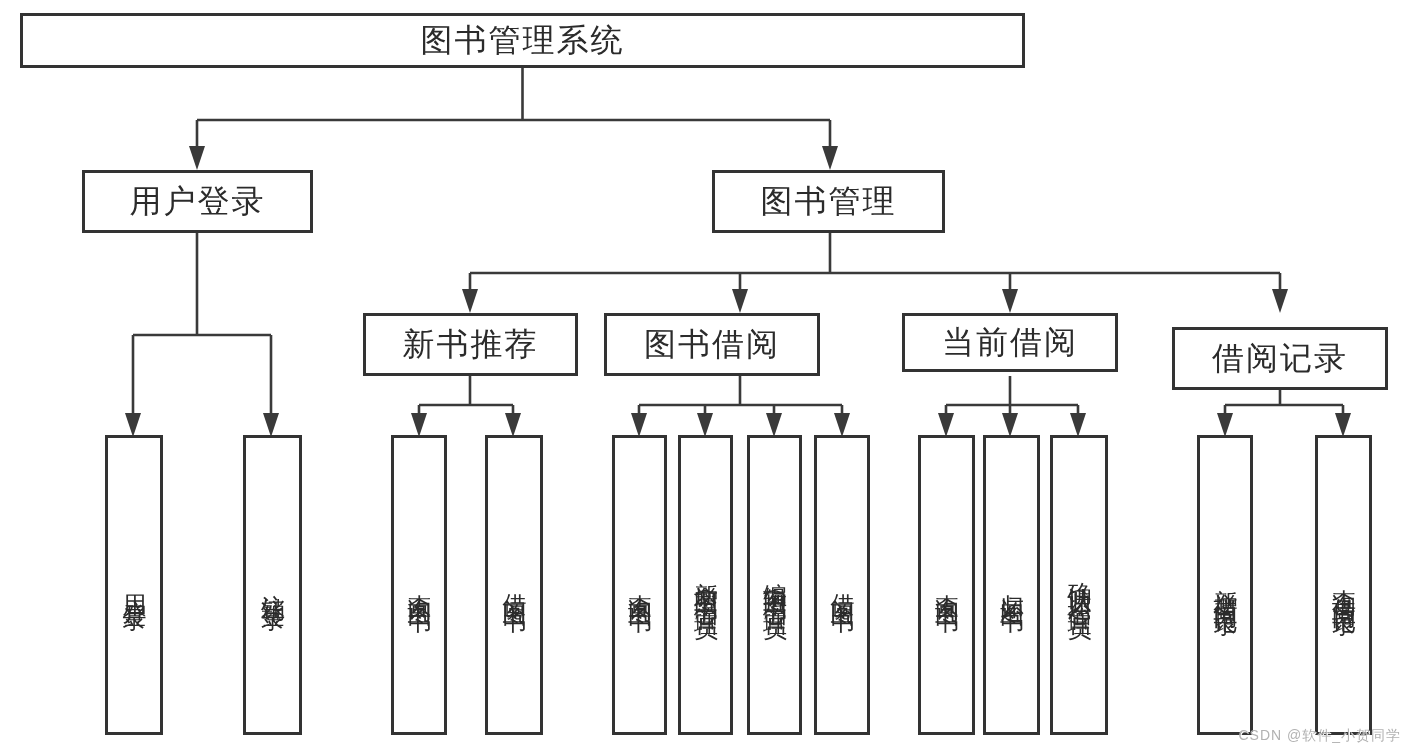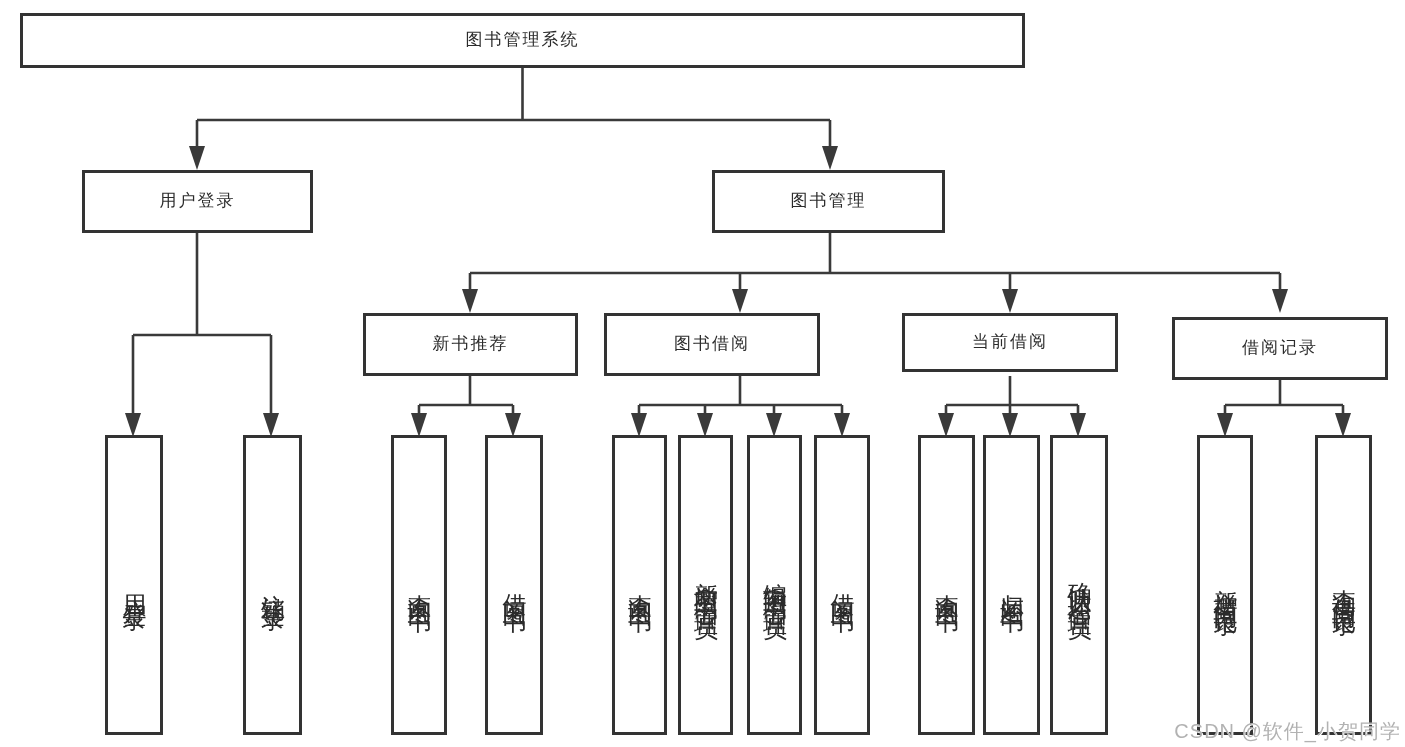--- a/index.html
+++ b/index.html
@@ -16,28 +16,28 @@
   }
   .wires{position:absolute;left:0;top:0;width:1405px;height:747px;display:block;}
   .wires path{stroke:var(--line);stroke-width:2.6;fill:none;}
   .wires polygon{fill:var(--line);stroke:none;}
   .node{
     position:absolute; box-sizing:border-box;
     background:var(--box-fill); border:3px solid var(--box-border);
     display:flex; align-items:center; justify-content:center;
     text-align:center; line-height:1.2;
   }
-  .node.h{font-size:17px; letter-spacing:2px;}
+  .node.h{font-size:32px; letter-spacing:2px;}
   .node.v{
     writing-mode:vertical-rl; text-orientation:mixed;
     font-size:24px; letter-spacing:5px;
   }
   .watermark{
     position:absolute; right:4px; bottom:2px;
-    font-size:20px; letter-spacing:1px;
+    font-size:14px; letter-spacing:1px;
     color:var(--watermark);
     text-shadow:1px 1px 0 #ffffff;
     white-space:nowrap; z-index:5;
   }
 </style>
 </head>
 <body>
 
 <div class="canvas">
 
@@ -74,21 +74,21 @@
   </svg>
 
   <div class="node h" style="left:20px;top:13px;width:1005px;height:55px">图书管理系统</div>
 
   <div class="node h" style="left:82px;top:170px;width:231px;height:63px">用户登录</div>
   <div class="node h" style="left:712px;top:170px;width:233px;height:63px">图书管理</div>
 
   <div class="node h" style="left:363px;top:313px;width:215px;height:63px">新书推荐</div>
   <div class="node h" style="left:604px;top:313px;width:216px;height:63px">图书借阅</div>
   <div class="node h" style="left:902px;top:313px;width:216px;height:59px">当前借阅</div>
-  <div class="node h" style="left:1172px;top:317px;width:216px;height:63px">借阅记录</div>
+  <div class="node h" style="left:1172px;top:327px;width:216px;height:63px">借阅记录</div>
 
   <div class="node v" style="left:105px;top:435px;width:58px;height:300px">用户登录</div>
   <div class="node v" style="left:243px;top:435px;width:59px;height:300px">注销登录</div>
 
   <div class="node v" style="left:391px;top:435px;width:56px;height:300px">查询图书</div>
   <div class="node v" style="left:485px;top:435px;width:58px;height:300px">借阅图书</div>
 
   <div class="node v" style="left:612px;top:435px;width:55px;height:300px">查询图书</div>
   <div class="node v" style="left:678px;top:435px;width:55px;height:300px">新增图书（管理员）</div>
   <div class="node v" style="left:747px;top:435px;width:55px;height:300px">编辑图书（管理员）</div>

